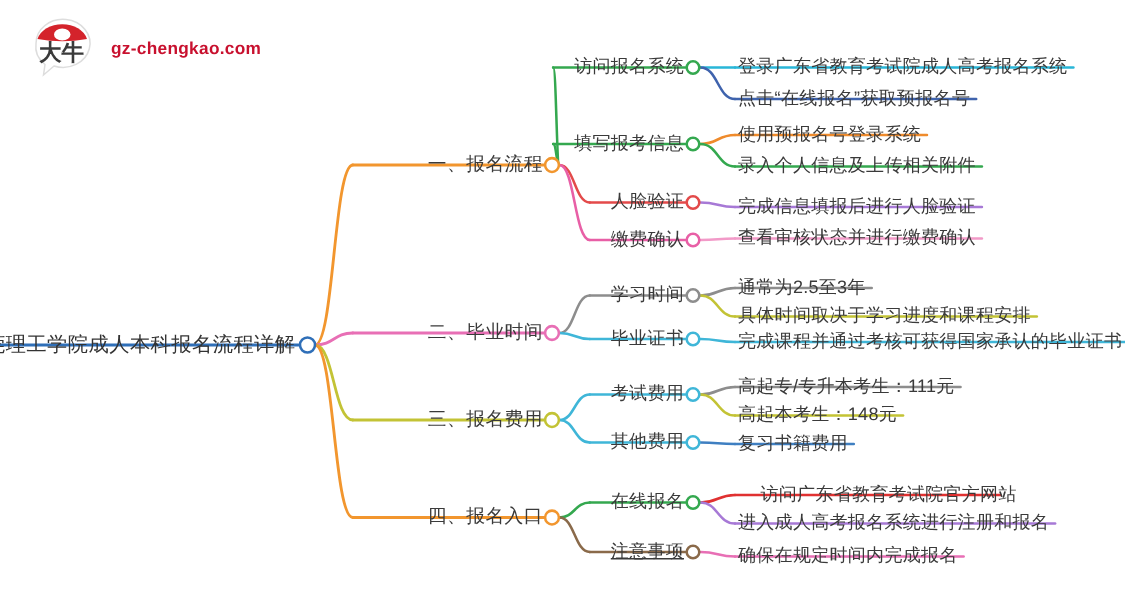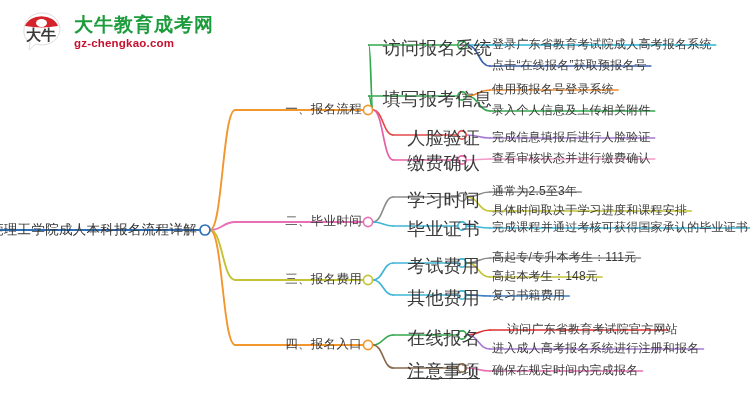--- a/index.html
+++ b/index.html
@@ -69,21 +69,21 @@
     font-size: 13.5px;
     color: #333333;
     letter-spacing: 0.3px;
   }
   .node-branch {
     font-size: 12.5px;
     color: #3a3a3a;
     letter-spacing: 0.3px;
   }
   .node-sub {
-    font-size: 18px;
+    font-size: 12px;
     color: #3a3a3a;
     letter-spacing: 0.2px;
   }
   .node-leaf {
     font-size: 12px;
     color: #3a3a3a;
     letter-spacing: 0.2px;
   }
 </style>
 </head>
@@ -92,21 +92,20 @@
 <div class="logo-block">
   <div class="logo-mark">
     <svg width="48" height="44" viewBox="0 0 48 44" xmlns="http://www.w3.org/2000/svg">
       <path d="M6 19 a18 16 0 1 1 12 15 l-7 6 l1 -7 a18 16 0 0 1 -6 -14 z" fill="#ffffff" stroke="#dddddd" stroke-width="1"></path>
       <path d="M7 16 a17 13 0 0 1 33 0 a30 8 0 0 1 -33 0 z" fill="#d4232b"></path>
       <ellipse cx="23.5" cy="13" rx="5.5" ry="4" fill="#ffffff"></ellipse>
       <text x="23" y="30" font-family="'Liberation Sans', sans-serif" font-size="15" font-weight="bold" fill="#3a3a3a" text-anchor="middle">大牛</text>
     </svg>
   </div>
   <div class="logo-text-wrap">
-    <div class="logo-title">大牛教育成考网</div>
     <div class="logo-sub">gz-chengkao.com</div>
   </div>
 </div>
 
 <svg id="mindmap-canvas" viewBox="0 0 750 410" xmlns="http://www.w3.org/2000/svg">
   <g id="connector-layer" fill="none" stroke-width="1.7" stroke-linecap="round">
       <path d="M -23.8125 230 L 199 230" stroke="#2f6fb8" stroke-width="2" fill="none" stroke-linecap="round"></path>
       <path d="M 235.1875 110 L 363 110" stroke="#f2962e" stroke-width="1.9" fill="none" stroke-linecap="round"></path>
       <path d="M 210 230 C 222.59375 230, 222.59375 110, 235.1875 110" stroke="#f2962e" stroke-width="1.9" fill="none" stroke-linecap="round"></path>
       <path d="M 368.796875 45 L 457 45" stroke="#34a84f" stroke-width="1.7" fill="none" stroke-linecap="round"></path>

